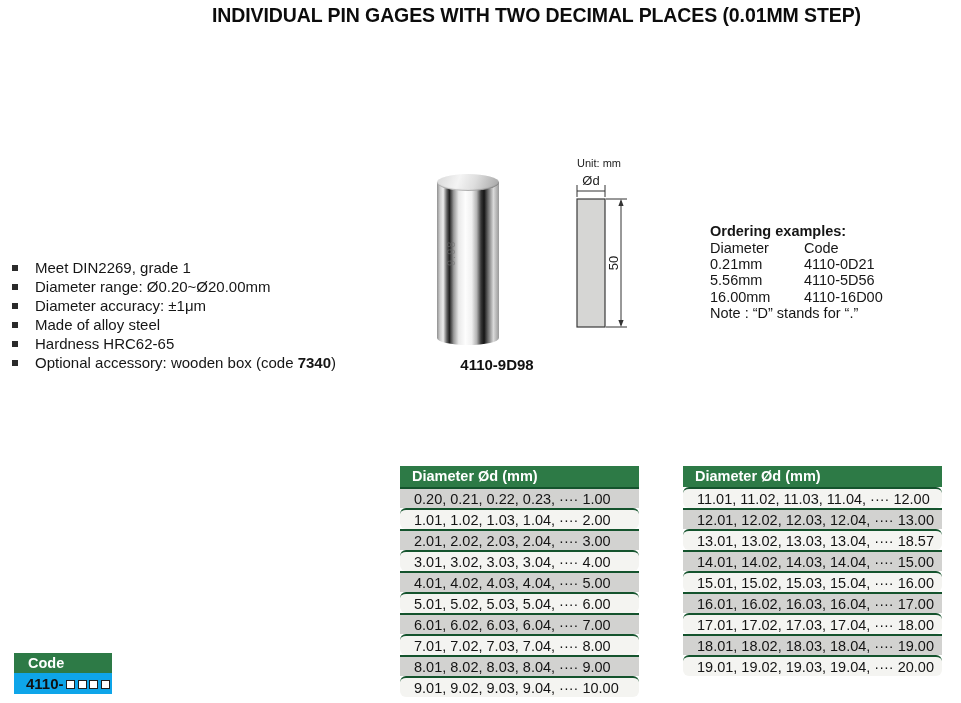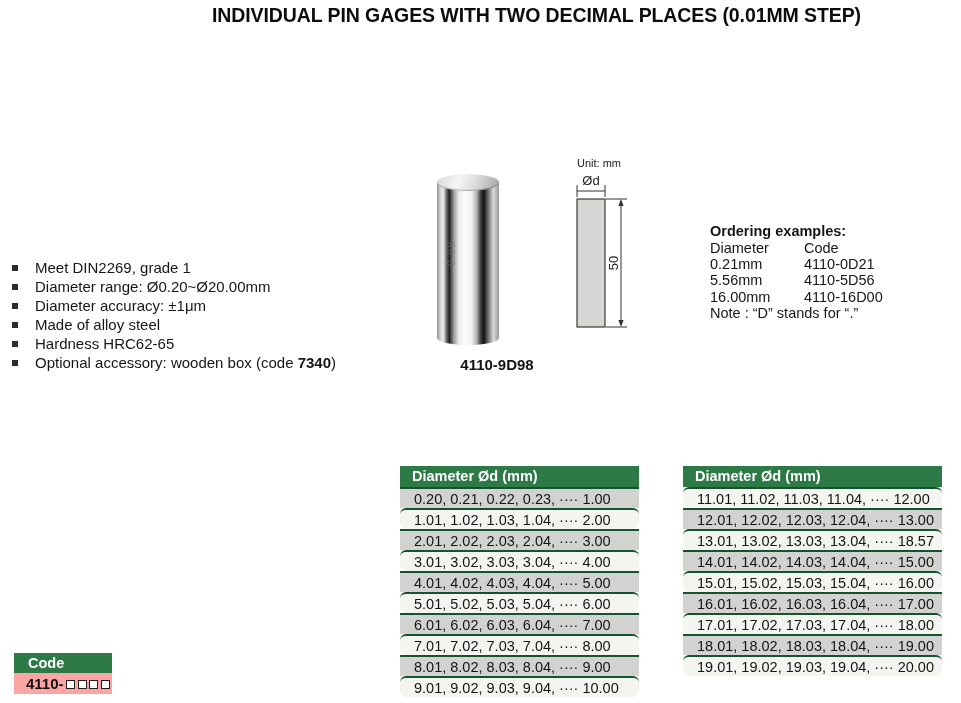--- a/index.html
+++ b/index.html
@@ -61,21 +61,21 @@
     height:21px;line-height:20px;padding-left:14px;box-sizing:border-box;
     font-size:14.5px;color:#141414;white-space:nowrap;border-top:2px solid #14532d;
   }
   .gr{background:#d2d2d0;}
   .lt{background:#f4f4f1;border-radius:6px;}
   
   .codebox{position:absolute;left:14px;top:653px;width:98px;}
   .codebox .thead{height:20px;line-height:20px;padding-left:14px;}
   .codeval{
     height:21px;line-height:21px;padding-left:12px;box-sizing:border-box;
-    background:#fca5a5;font-size:15px;font-weight:bold;color:#111;white-space:nowrap;
+    background:#0ea5e9;font-size:15px;font-weight:bold;color:#111;white-space:nowrap;
   }
   .pbox{display:inline-block;width:7px;height:7px;border:1.4px solid #1e1e1e;background:#fff;margin-left:2.5px;vertical-align:baseline;}
 </style>
 </head>
 <body>
 
 <div class="title">INDIVIDUAL PIN GAGES WITH TWO DECIMAL PLACES (0.01MM STEP)</div>
 
 <div class="features">
     <div class="feat">

